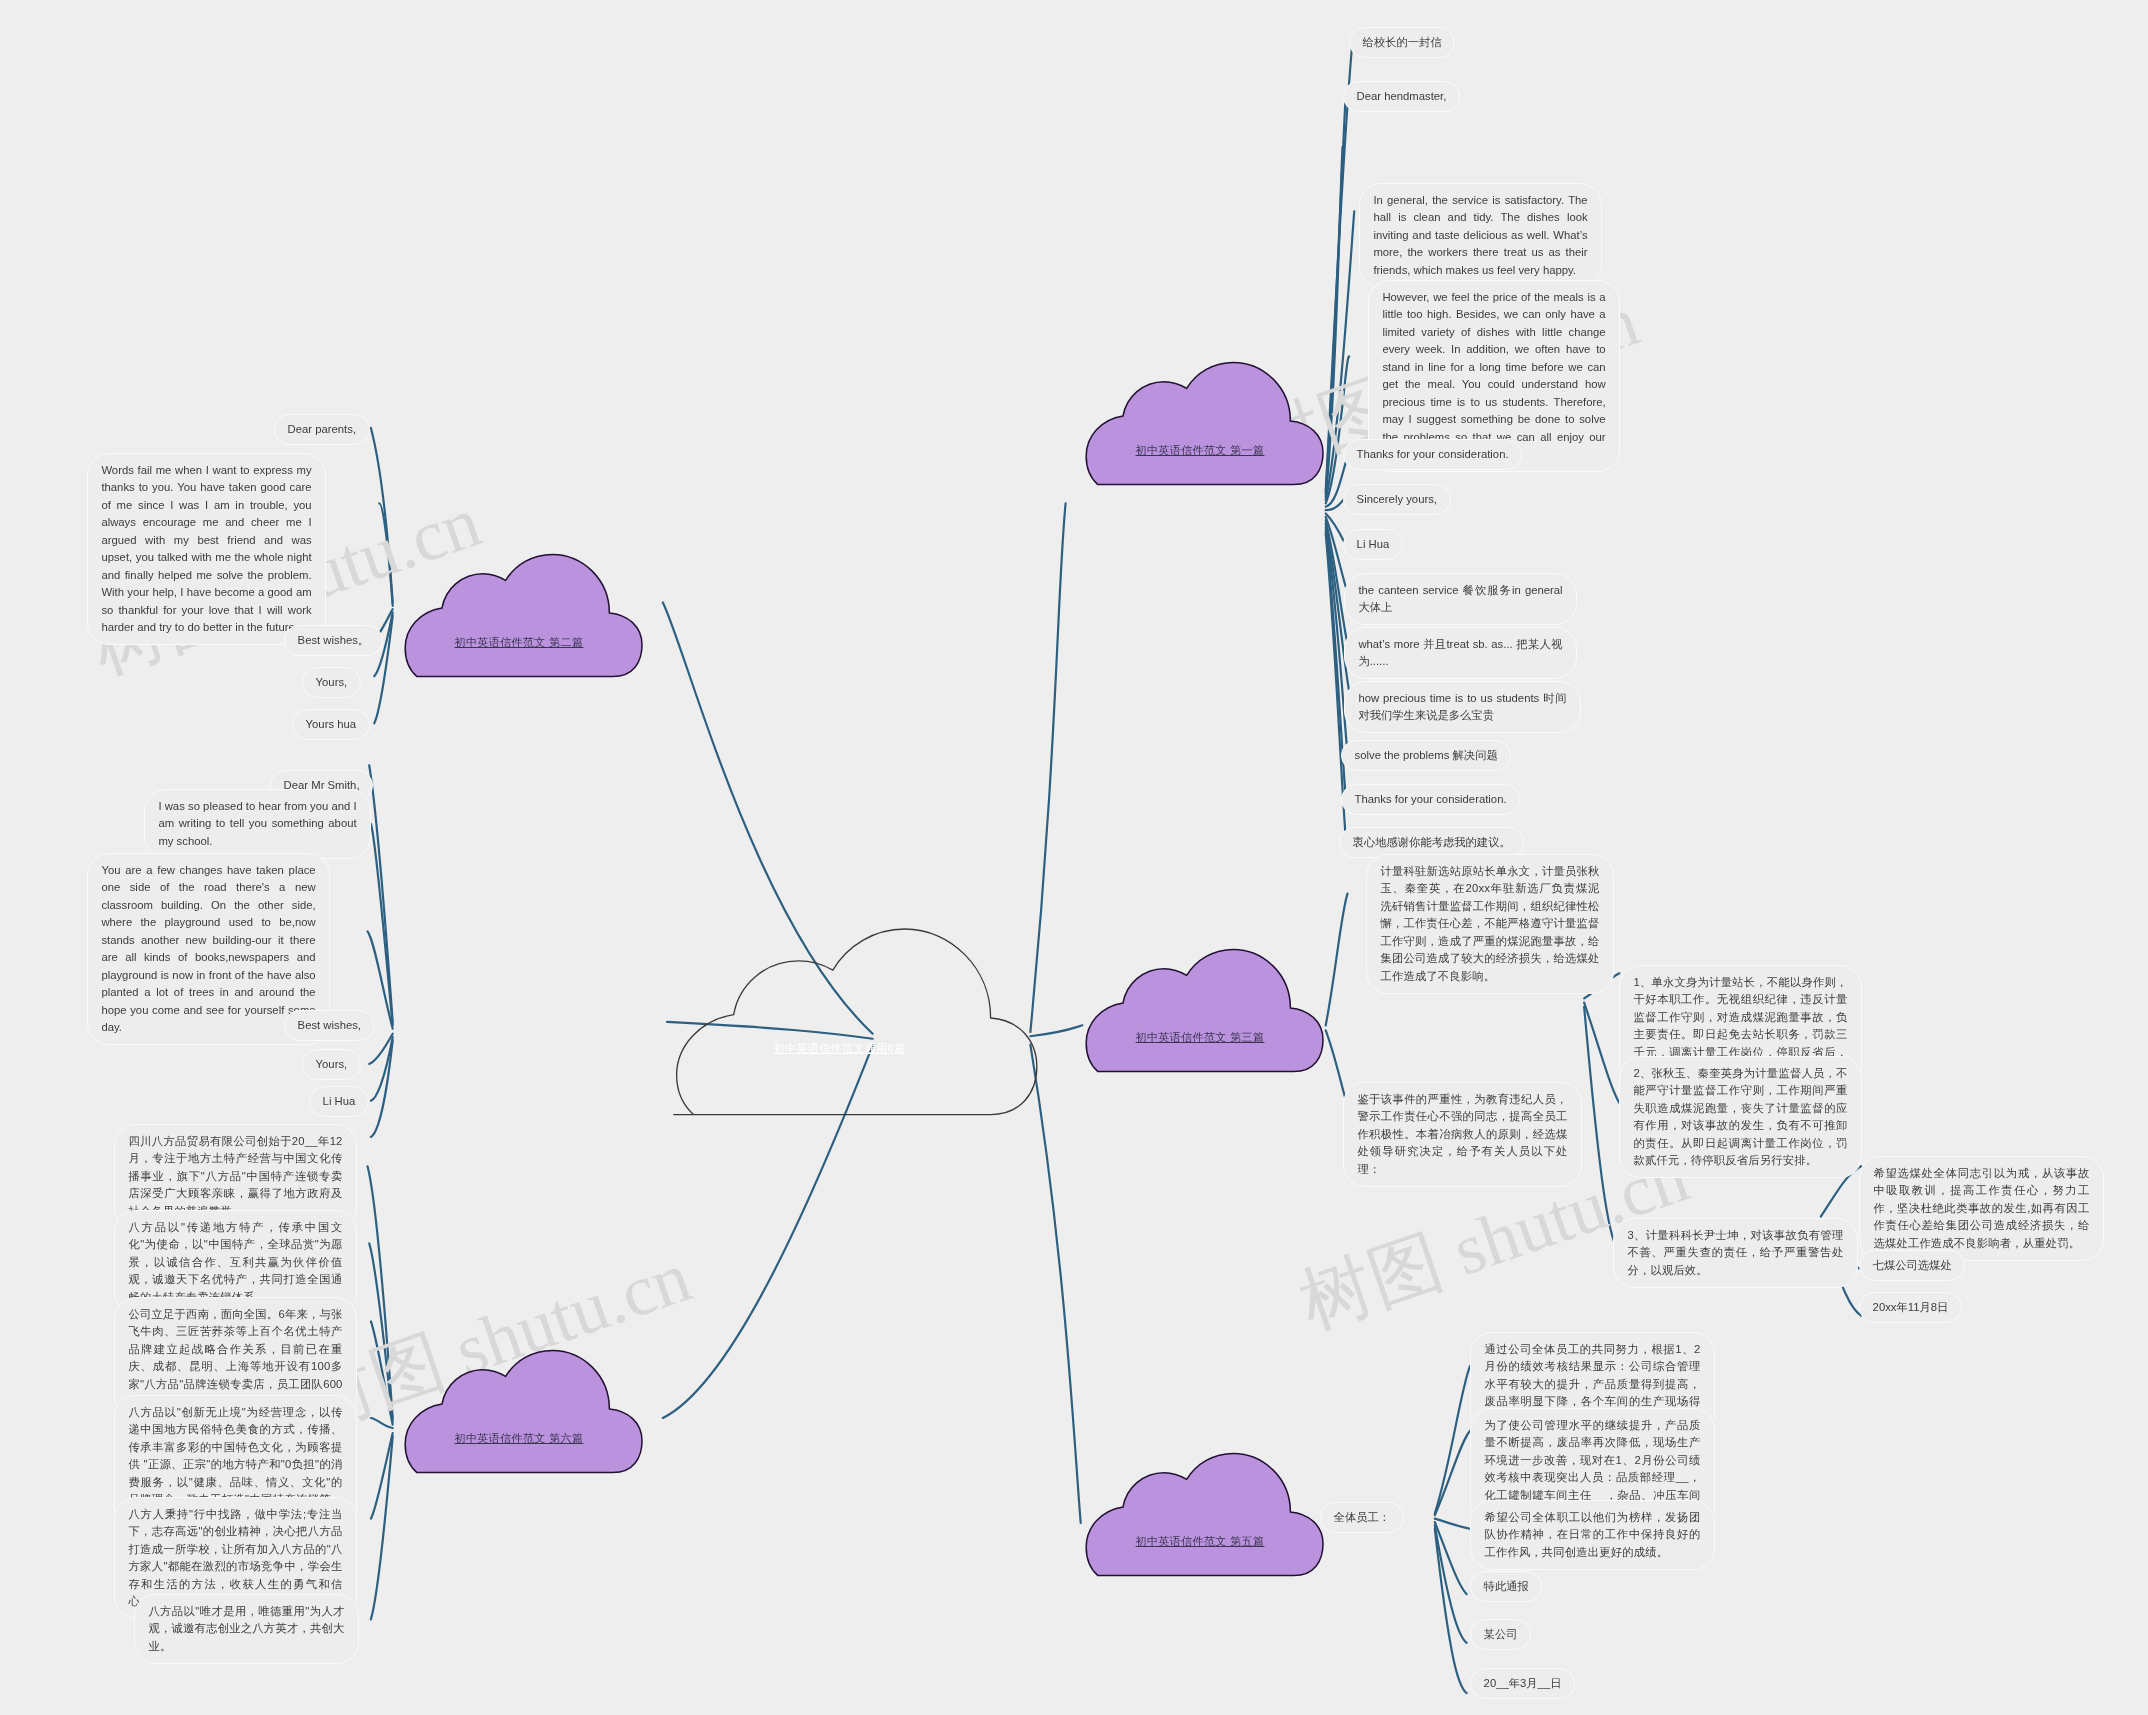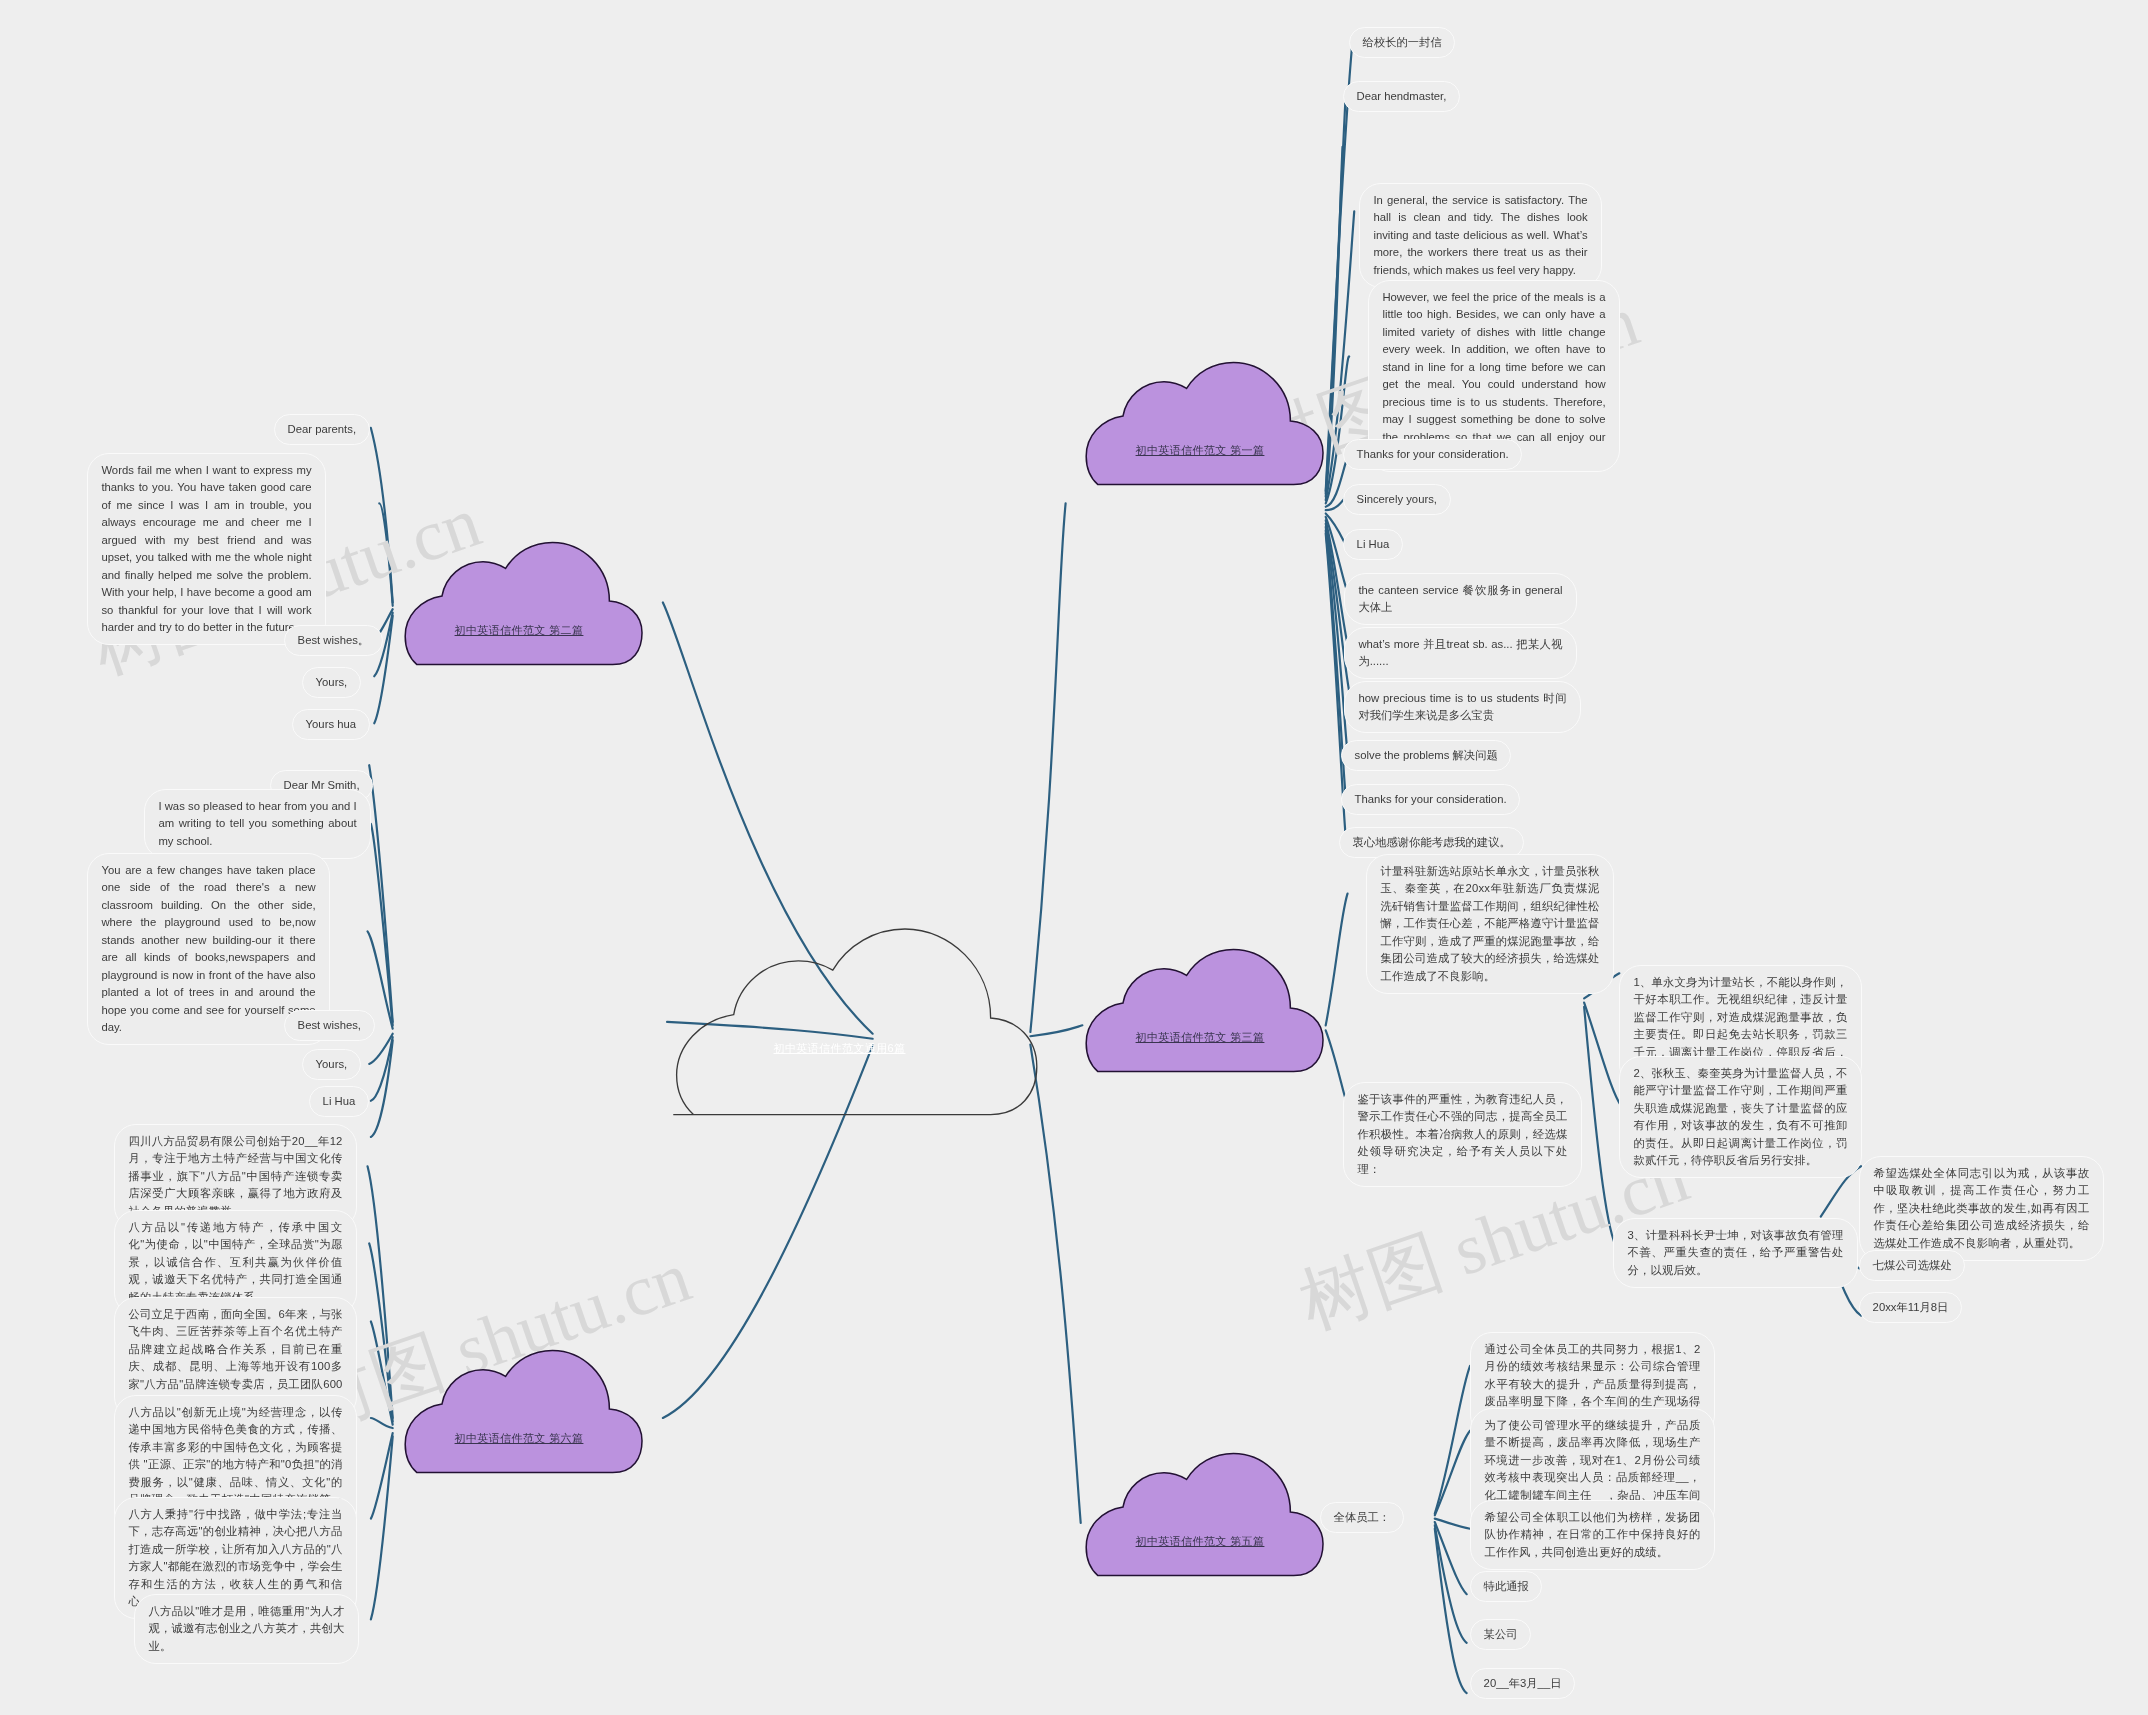--- a/index.html
+++ b/index.html
@@ -160,21 +160,21 @@
   <div class="cloud" style="left:1074px;top:344px;width:252px;height:159px;">
     <svg width="252" height="159" viewBox="0 0 300 190">
       <path d="M28,168 L262,168 C287,168 297,150 297,130 C297,108 280,94 258,92
                C258,52 226,22 190,22 C166,22 146,34 134,53
                C126,48 116,45 107,45 C82,45 62,63 58,86
                C32,90 14,110 14,134 C14,148 19,160 28,168 Z" fill="#bb92de" stroke="#221133" stroke-width="1.8"></path>
     </svg>
     <div class="label" style="position:absolute;left:0;top:99px;">初中英语信件范文 第一篇</div>
   </div>
 
-  <div class="cloud" style="left:393px;top:524px;width:252px;height:159px;">
+  <div class="cloud" style="left:393px;top:536px;width:252px;height:159px;">
     <svg width="252" height="159" viewBox="0 0 300 190">
       <path d="M28,168 L262,168 C287,168 297,150 297,130 C297,108 280,94 258,92
                C258,52 226,22 190,22 C166,22 146,34 134,53
                C126,48 116,45 107,45 C82,45 62,63 58,86
                C32,90 14,110 14,134 C14,148 19,160 28,168 Z" fill="#bb92de" stroke="#221133" stroke-width="1.8"></path>
     </svg>
     <div class="label" style="position:absolute;left:0;top:99px;">初中英语信件范文 第二篇</div>
   </div>
 
 

